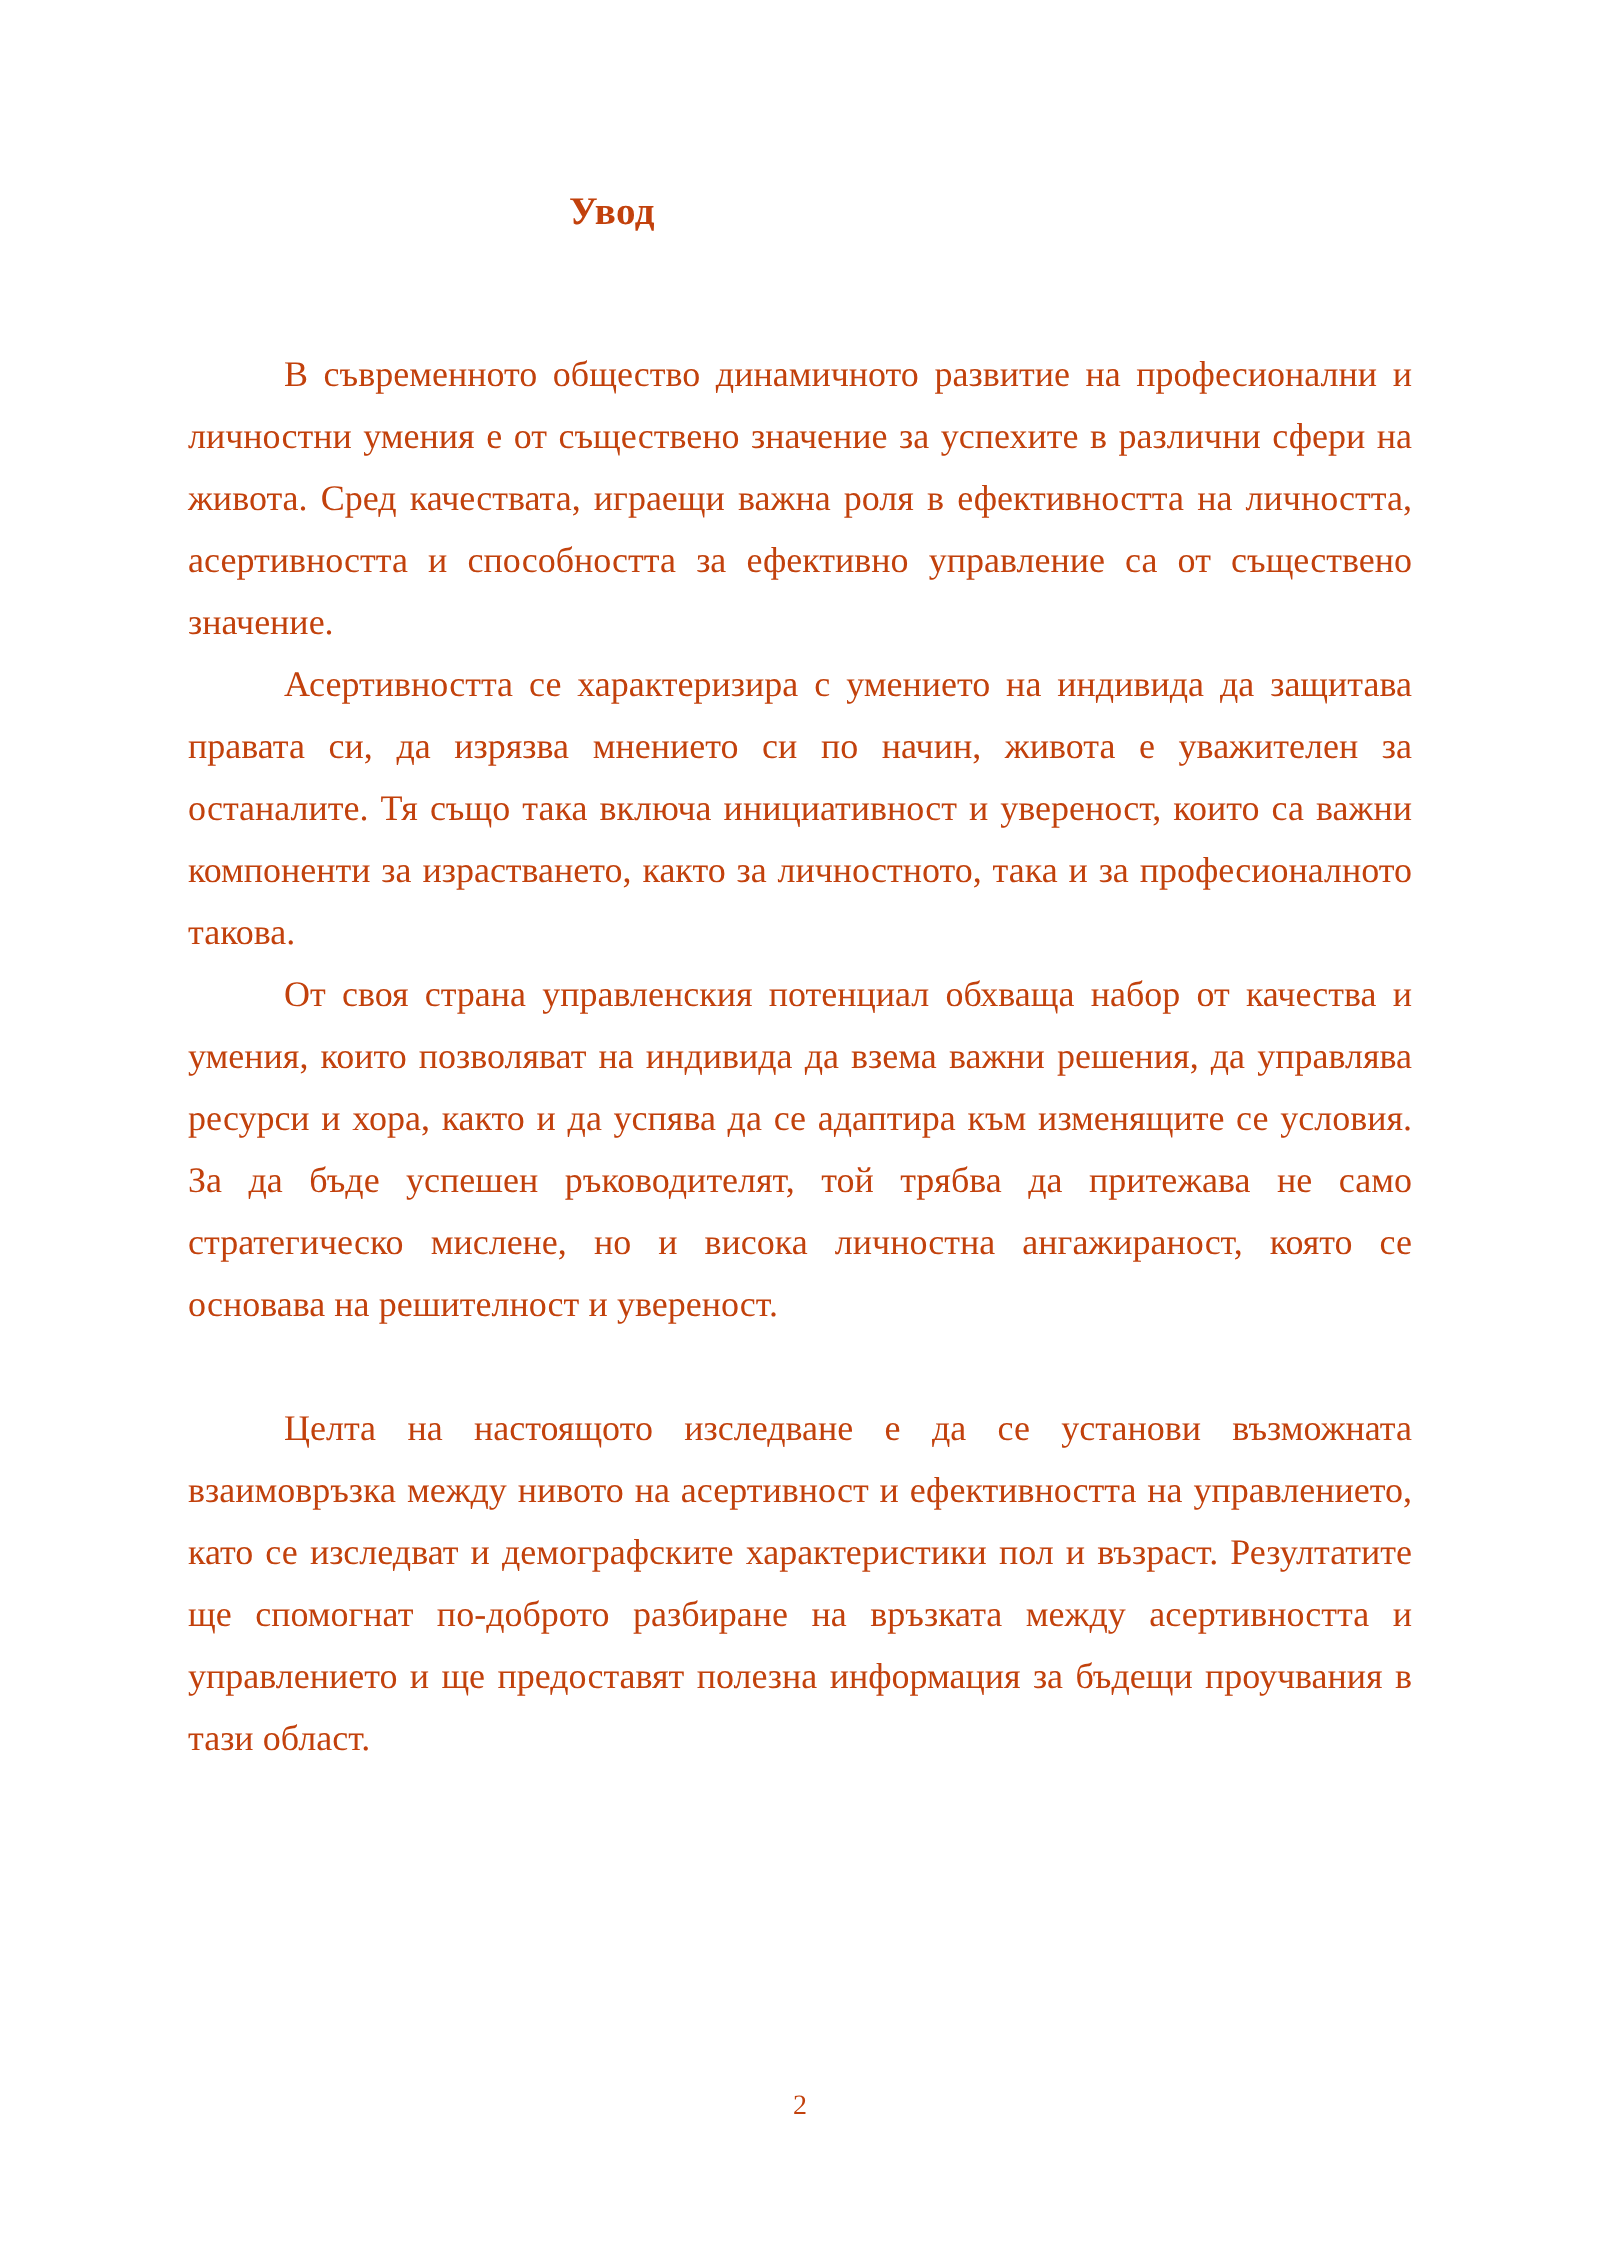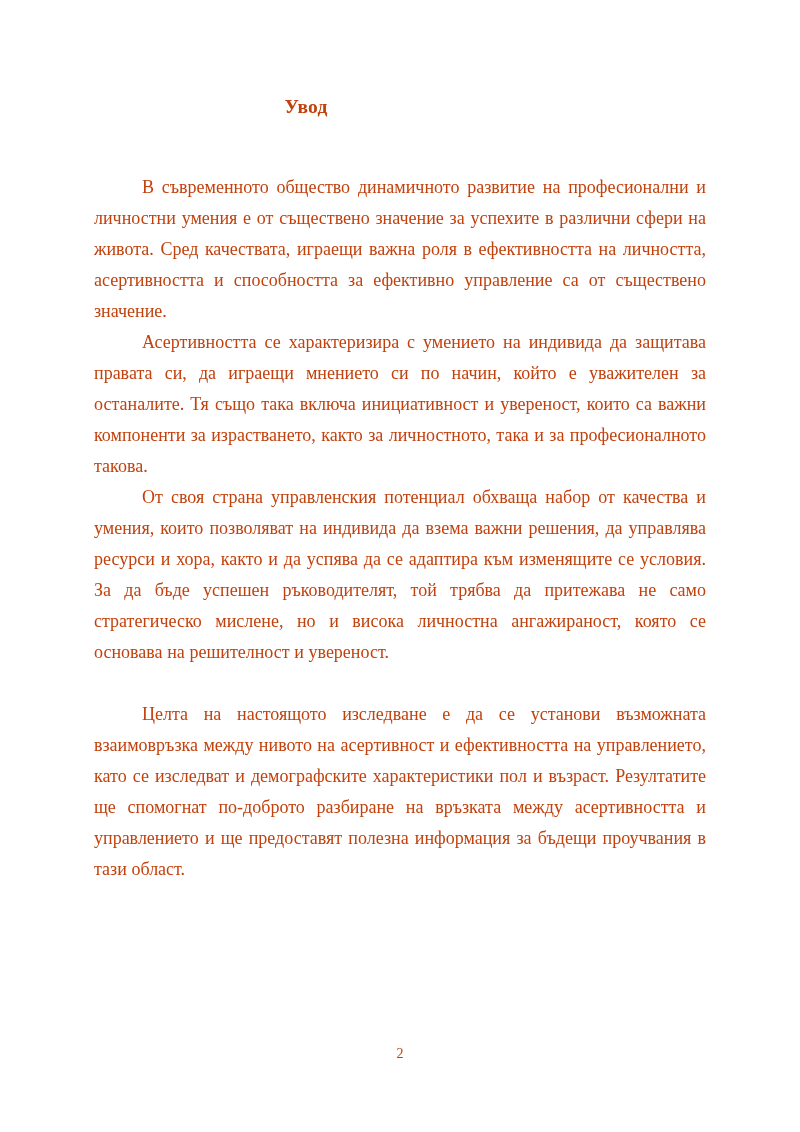--- a/index.html
+++ b/index.html
@@ -70,21 +70,21 @@
 </head>
 <body>
 
 <div class="page">
 
   <h1 class="doc-title">Увод</h1>
 
   <div class="content">
     <div class="body-block">
       <p class="para">В съвременното общество динамичното развитие на професионални и личностни умения е от съществено значение за успехите в различни сфери на живота. Сред качествата, играещи важна роля в ефективността на личността, асертивността и способността за ефективно управление са от съществено значение.</p>
-      <p class="para">Асертивността се характеризира с умението на индивида да защитава правата си, да играещи мнението си по начин, който е уважителен за останалите. Тя също така включа инициативност и увереност, които са важни компоненти за израстването, както за личностното, така и за професионалното такова.</p>
+      <p class="para">Асертивността се характеризира с умението на индивида да защитава правата си, да изрязва мнението си по начин, живота е уважителен за останалите. Тя също така включа инициативност и увереност, които са важни компоненти за израстването, както за личностното, така и за професионалното такова.</p>
       <p class="para">От своя страна управленския потенциал обхваща набор от качества и умения, които позволяват на индивида да взема важни решения, да управлява ресурси и хора, както и да успява да се адаптира към изменящите се условия. За да бъде успешен ръководителят, той трябва да притежава не само стратегическо мислене, но и висока личностна ангажираност, която се основава на решителност и увереност.</p>
       <p class="para spaced-before">Целта на настоящото изследване е да се установи възможната взаимовръзка между нивото на асертивност и ефективността на управлението, като се изследват и демографските характеристики пол и възраст. Резултатите ще спомогнат по-доброто разбиране на връзката между асертивността и управлението и ще предоставят полезна информация за бъдещи проучвания в тази област.</p>
     </div>
   </div>
 
   <div class="page-number">2</div>
 
 </div>
 
 </body></html>

